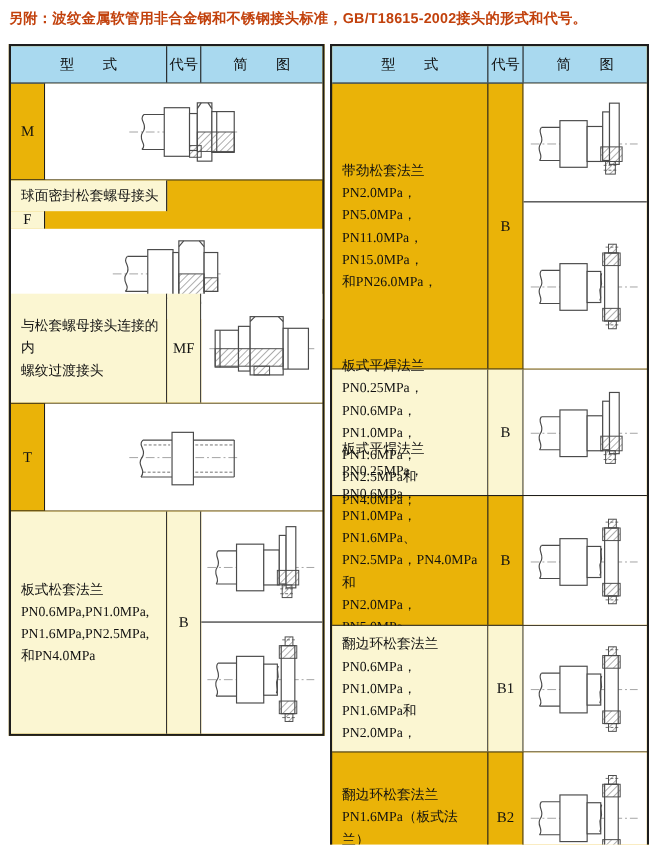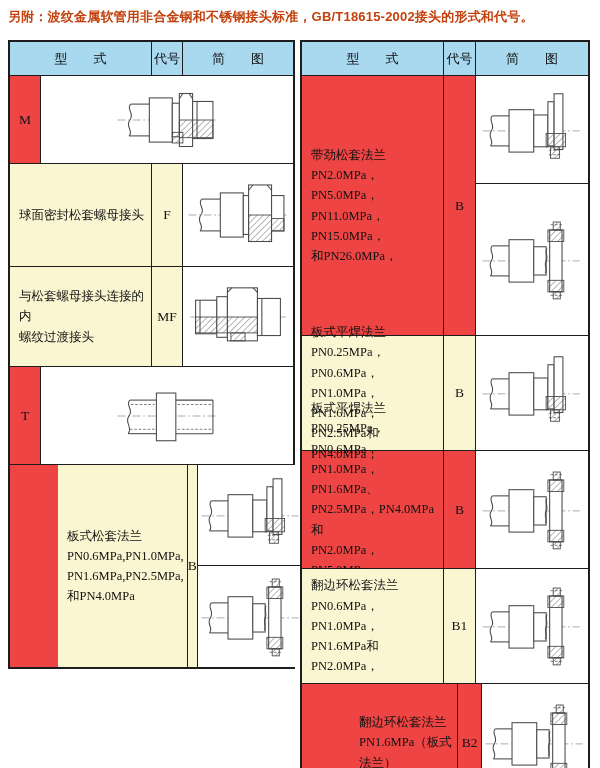--- a/index.html
+++ b/index.html
@@ -1,48 +1,48 @@
 <!DOCTYPE html>
 <html style="--header-bg: #a9d9ef; --highlight-bg: #fbf6d2; --table-border: #1d1d1d; --diagram-stroke: #4a4a4a;"><head>
 <meta charset="utf-8">
 <style>
   html,body{margin:0;padding:0;background:#fff;}
   .page{position:relative;width:600px;height:768px;background:#fff;overflow:hidden;
         font-family:"Liberation Sans","DejaVu Sans",sans-serif;}
   .title{position:absolute;left:8px;top:8px;width:584px;font-size:13px;font-weight:bold;
          color:#c2410c;letter-spacing:0.2px;}
   .tables{position:absolute;left:8px;top:40px;display:flex;gap:5px;align-items:flex-start;}
-  .tbl{border:2px solid #1d1d1d;background:#ef4444;box-sizing:border-box;}
+  .tbl{border:2px solid #1d1d1d;background:#eab308;box-sizing:border-box;}
   .tbl-l{width:287px;}
   .tbl-r{width:290px;}
   .thead{display:flex;height:33px;background:var(--header-bg,#a9d9ef);
          border-bottom:1px solid #1d1d1d;}
   .hcell{display:flex;align-items:center;justify-content:center;font-size:13px;color:#0d0d0d;
          box-sizing:border-box;}
   .hc-type{width:142px;border-right:1px solid #1d1d1d;}
   .hc-code{width:31px;border-right:1px solid #1d1d1d;}
   .tbl-r .hc-code{width:32px;}
   .hc-diag{flex:1;}
   .row{display:flex;border-bottom:1px solid #1d1d1d;box-sizing:border-box;}
-  .row:last-child{border-bottom:none;margin-left:48px;}
+  .row:last-child{border-bottom:none;}
   .cell{box-sizing:border-box;}
   .cell-type{width:142px;border-right:1px solid #1d1d1d;display:flex;align-items:center;
              padding:4px 3px 4px 9px;font-family:"Liberation Serif","DejaVu Serif",serif;
              font-size:12.5px;line-height:1.62;white-space:pre-line;color:#111;}
   .cell-code{width:31px;border-right:1px solid #1d1d1d;display:flex;align-items:center;
              justify-content:center;font-family:"Liberation Serif","DejaVu Serif",serif;
              font-size:13.5px;color:#111;}
   .tbl-r .cell-code{width:32px;}
   .cell-diag{flex:1;display:flex;align-items:center;justify-content:center;background:#fff;}
   .row.hl .cell-type,.row.hl .cell-code{background:var(--highlight-bg,#fbf6d2);}
   .diag-stack{flex:1;display:flex;flex-direction:column;background:#fff;}
   .diag-half{display:flex;align-items:center;justify-content:center;box-sizing:border-box;}
   .diag-half + .diag-half{border-top:1px solid #1d1d1d;}
   
-  .lh88{height:88px;} .lh103{height:103px;} .lh98{height:98px;} .lh100{height:100px;} .lh202{height:202px;}
+  .lh88{height:88px;} .lh103{height:103px;flex-direction:column;} .lh98{height:98px;} .lh100{height:100px;} .lh202{height:202px;}
   .rh224{height:260px;} .rh115{height:115px;} .rh118{height:118px;} .rh117{height:117px;}
   .half100{height:100px;} .half107{height:107px;} .halfgrow{flex:1;}
   svg.diag{width:106px;height:82px;display:block;}
   
   .ln{stroke:#4a4a4a;fill:none;stroke-width:1.2;}
   .sh{stroke:#4a4a4a;fill:#ffffff;stroke-width:1.2;}
   .ht{stroke:#4a4a4a;fill:url(#hatchp);stroke-width:1;}
   .cl{stroke:#8a8a8a;fill:none;stroke-width:0.8;stroke-dasharray:9 3 2 3;}
   .dsh{stroke:#4a4a4a;fill:none;stroke-width:0.8;stroke-dasharray:3 2;}
 </style>

